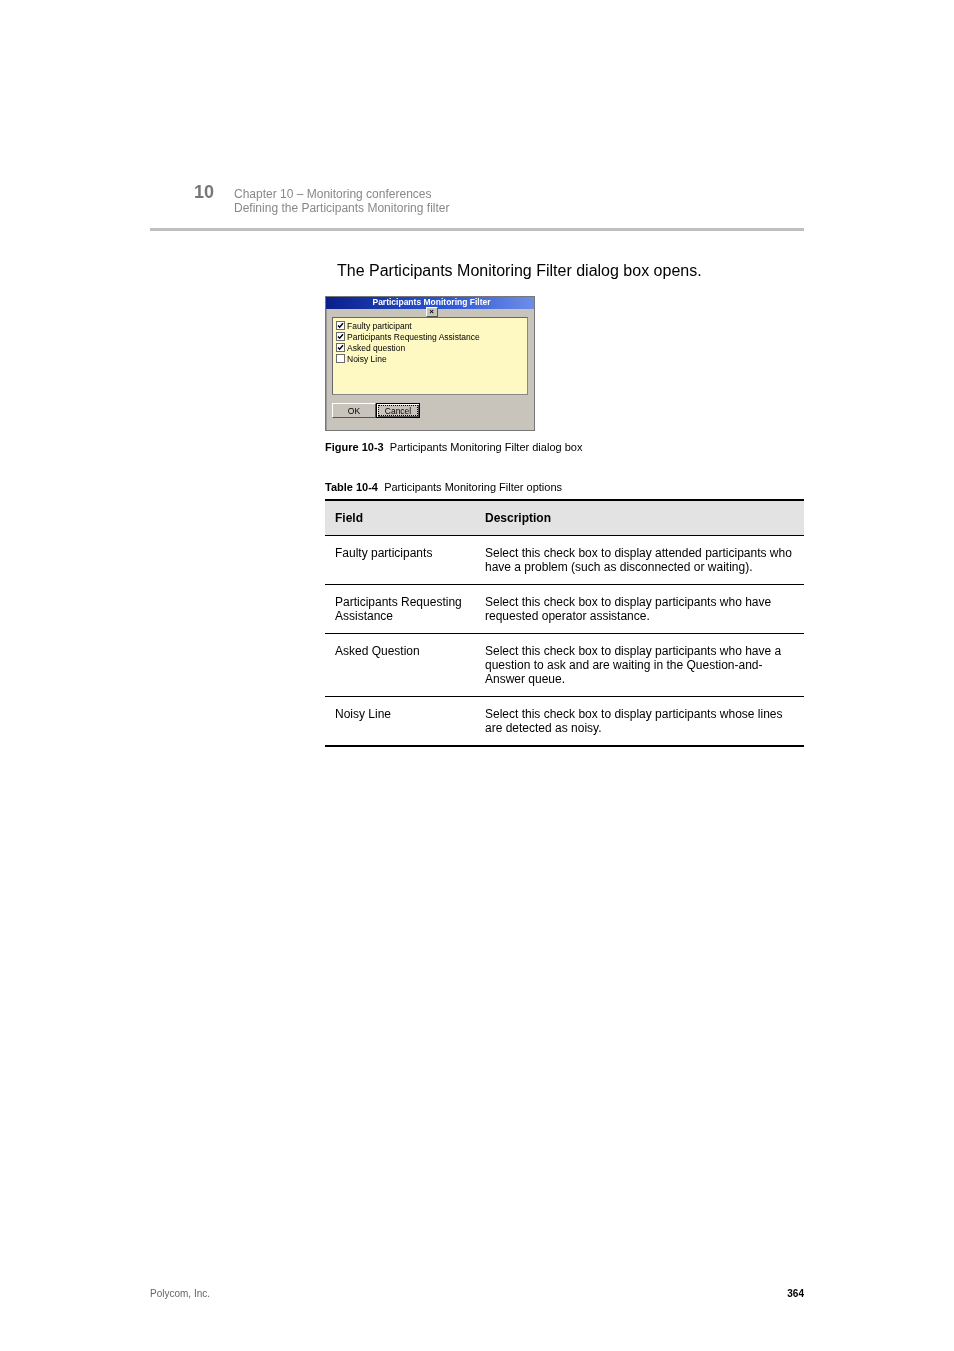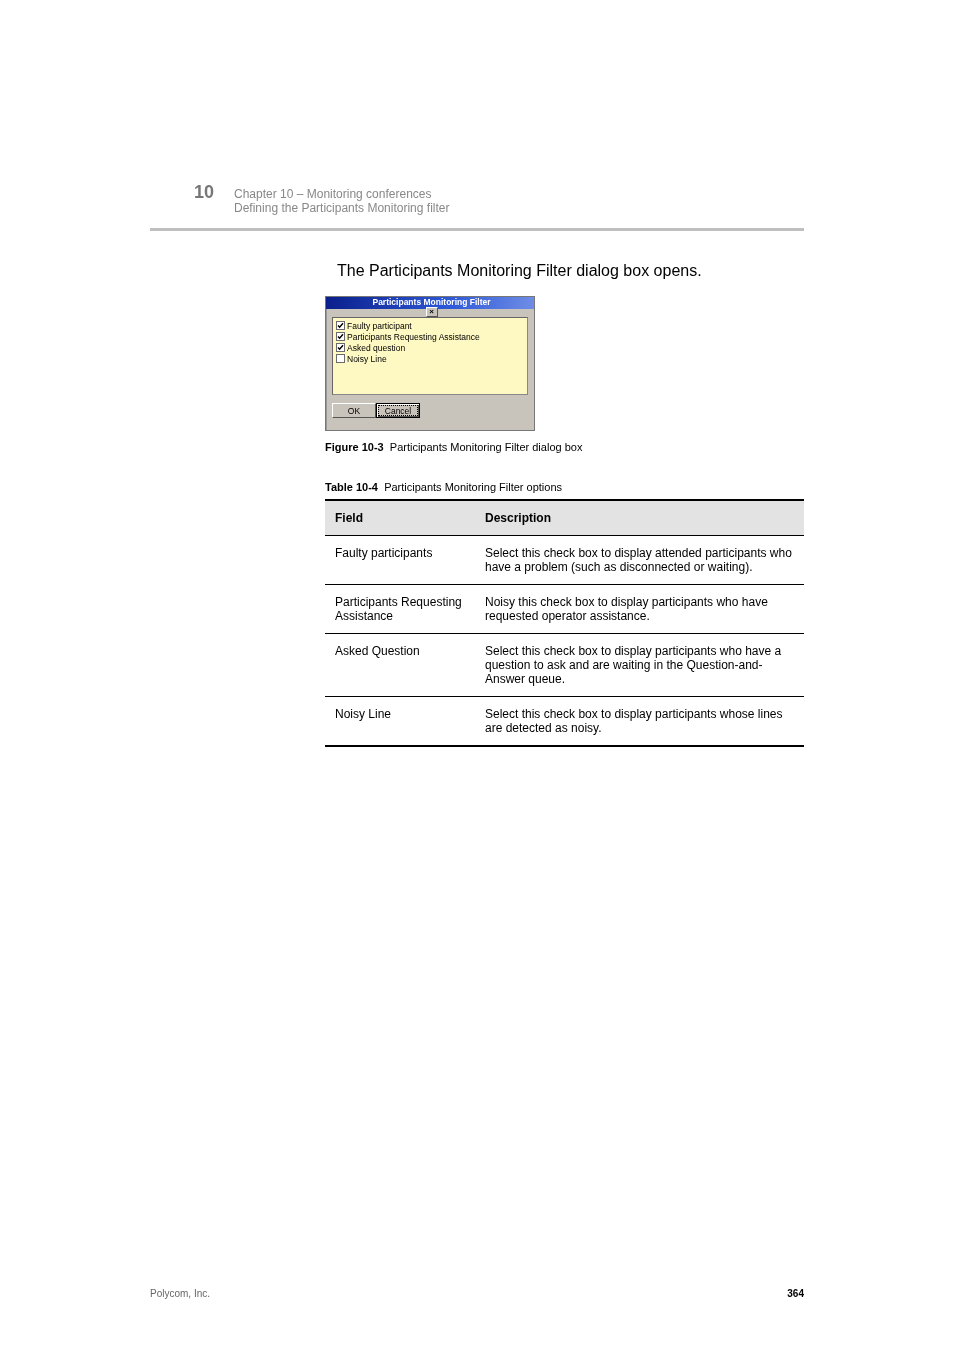--- a/index.html
+++ b/index.html
@@ -276,21 +276,21 @@
           <th>Description</th>
         </tr>
       </thead>
       <tbody>
         <tr>
           <td>Faulty participants</td>
           <td>Select this check box to display attended participants who have a problem (such as disconnected or waiting).</td>
         </tr>
         <tr>
           <td>Participants Requesting Assistance</td>
-          <td>Noisy this check box to display participants who have requested operator assistance.</td>
+          <td>Select this check box to display participants who have requested operator assistance.</td>
         </tr>
         <tr>
           <td>Asked Question</td>
           <td>Select this check box to display participants who have a question to ask and are waiting in the Question-and-Answer queue.</td>
         </tr>
         <tr>
           <td>Noisy Line</td>
           <td>Select this check box to display participants whose lines are detected as noisy.</td>
         </tr>
       </tbody>

